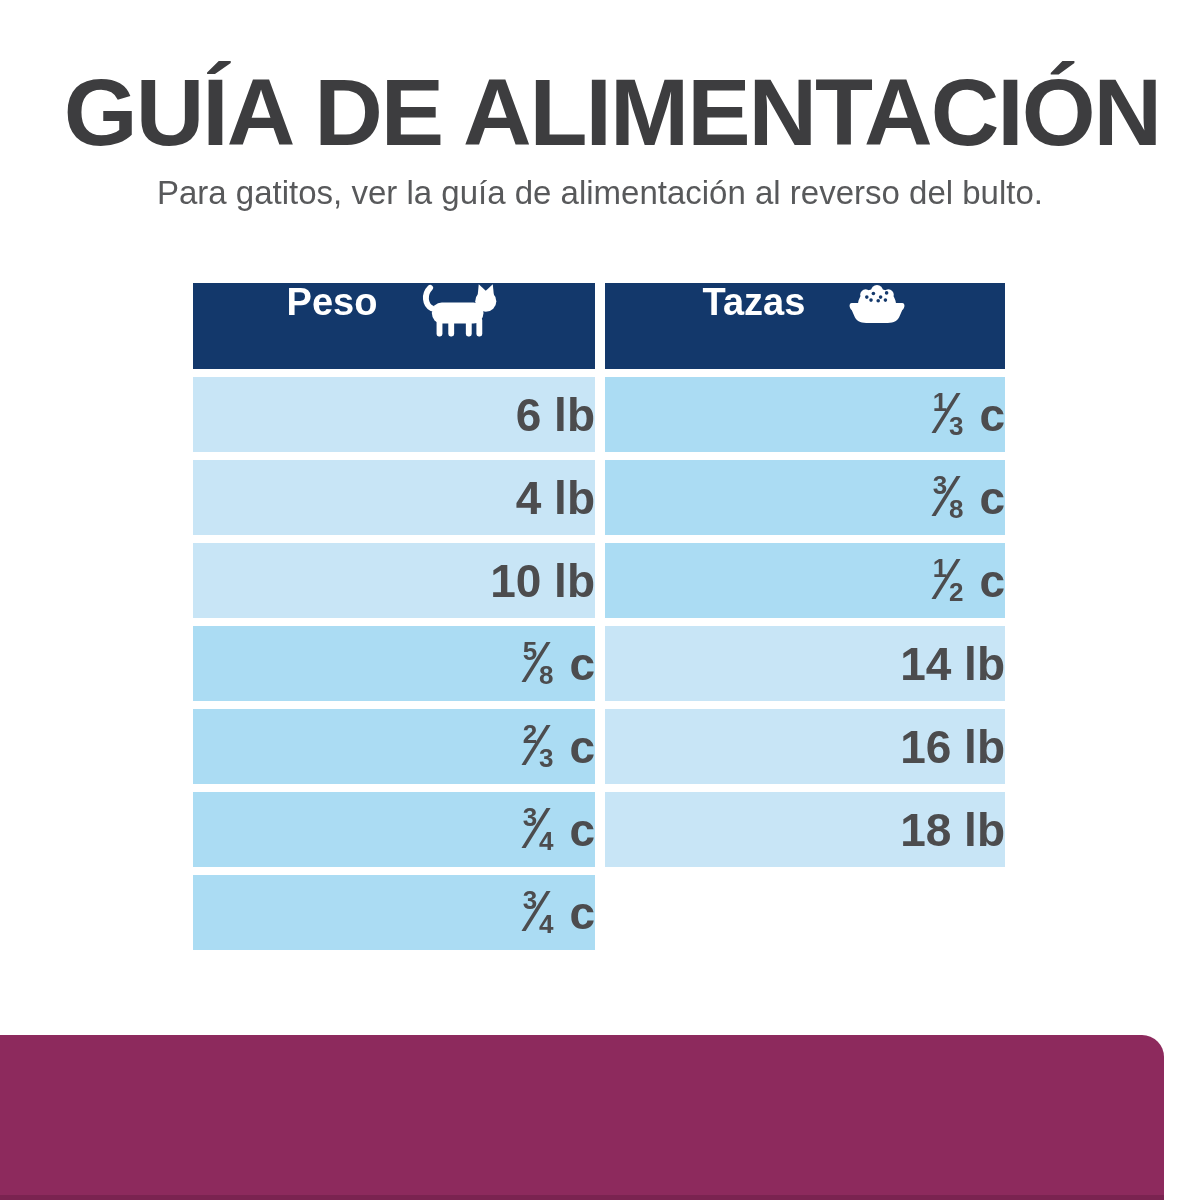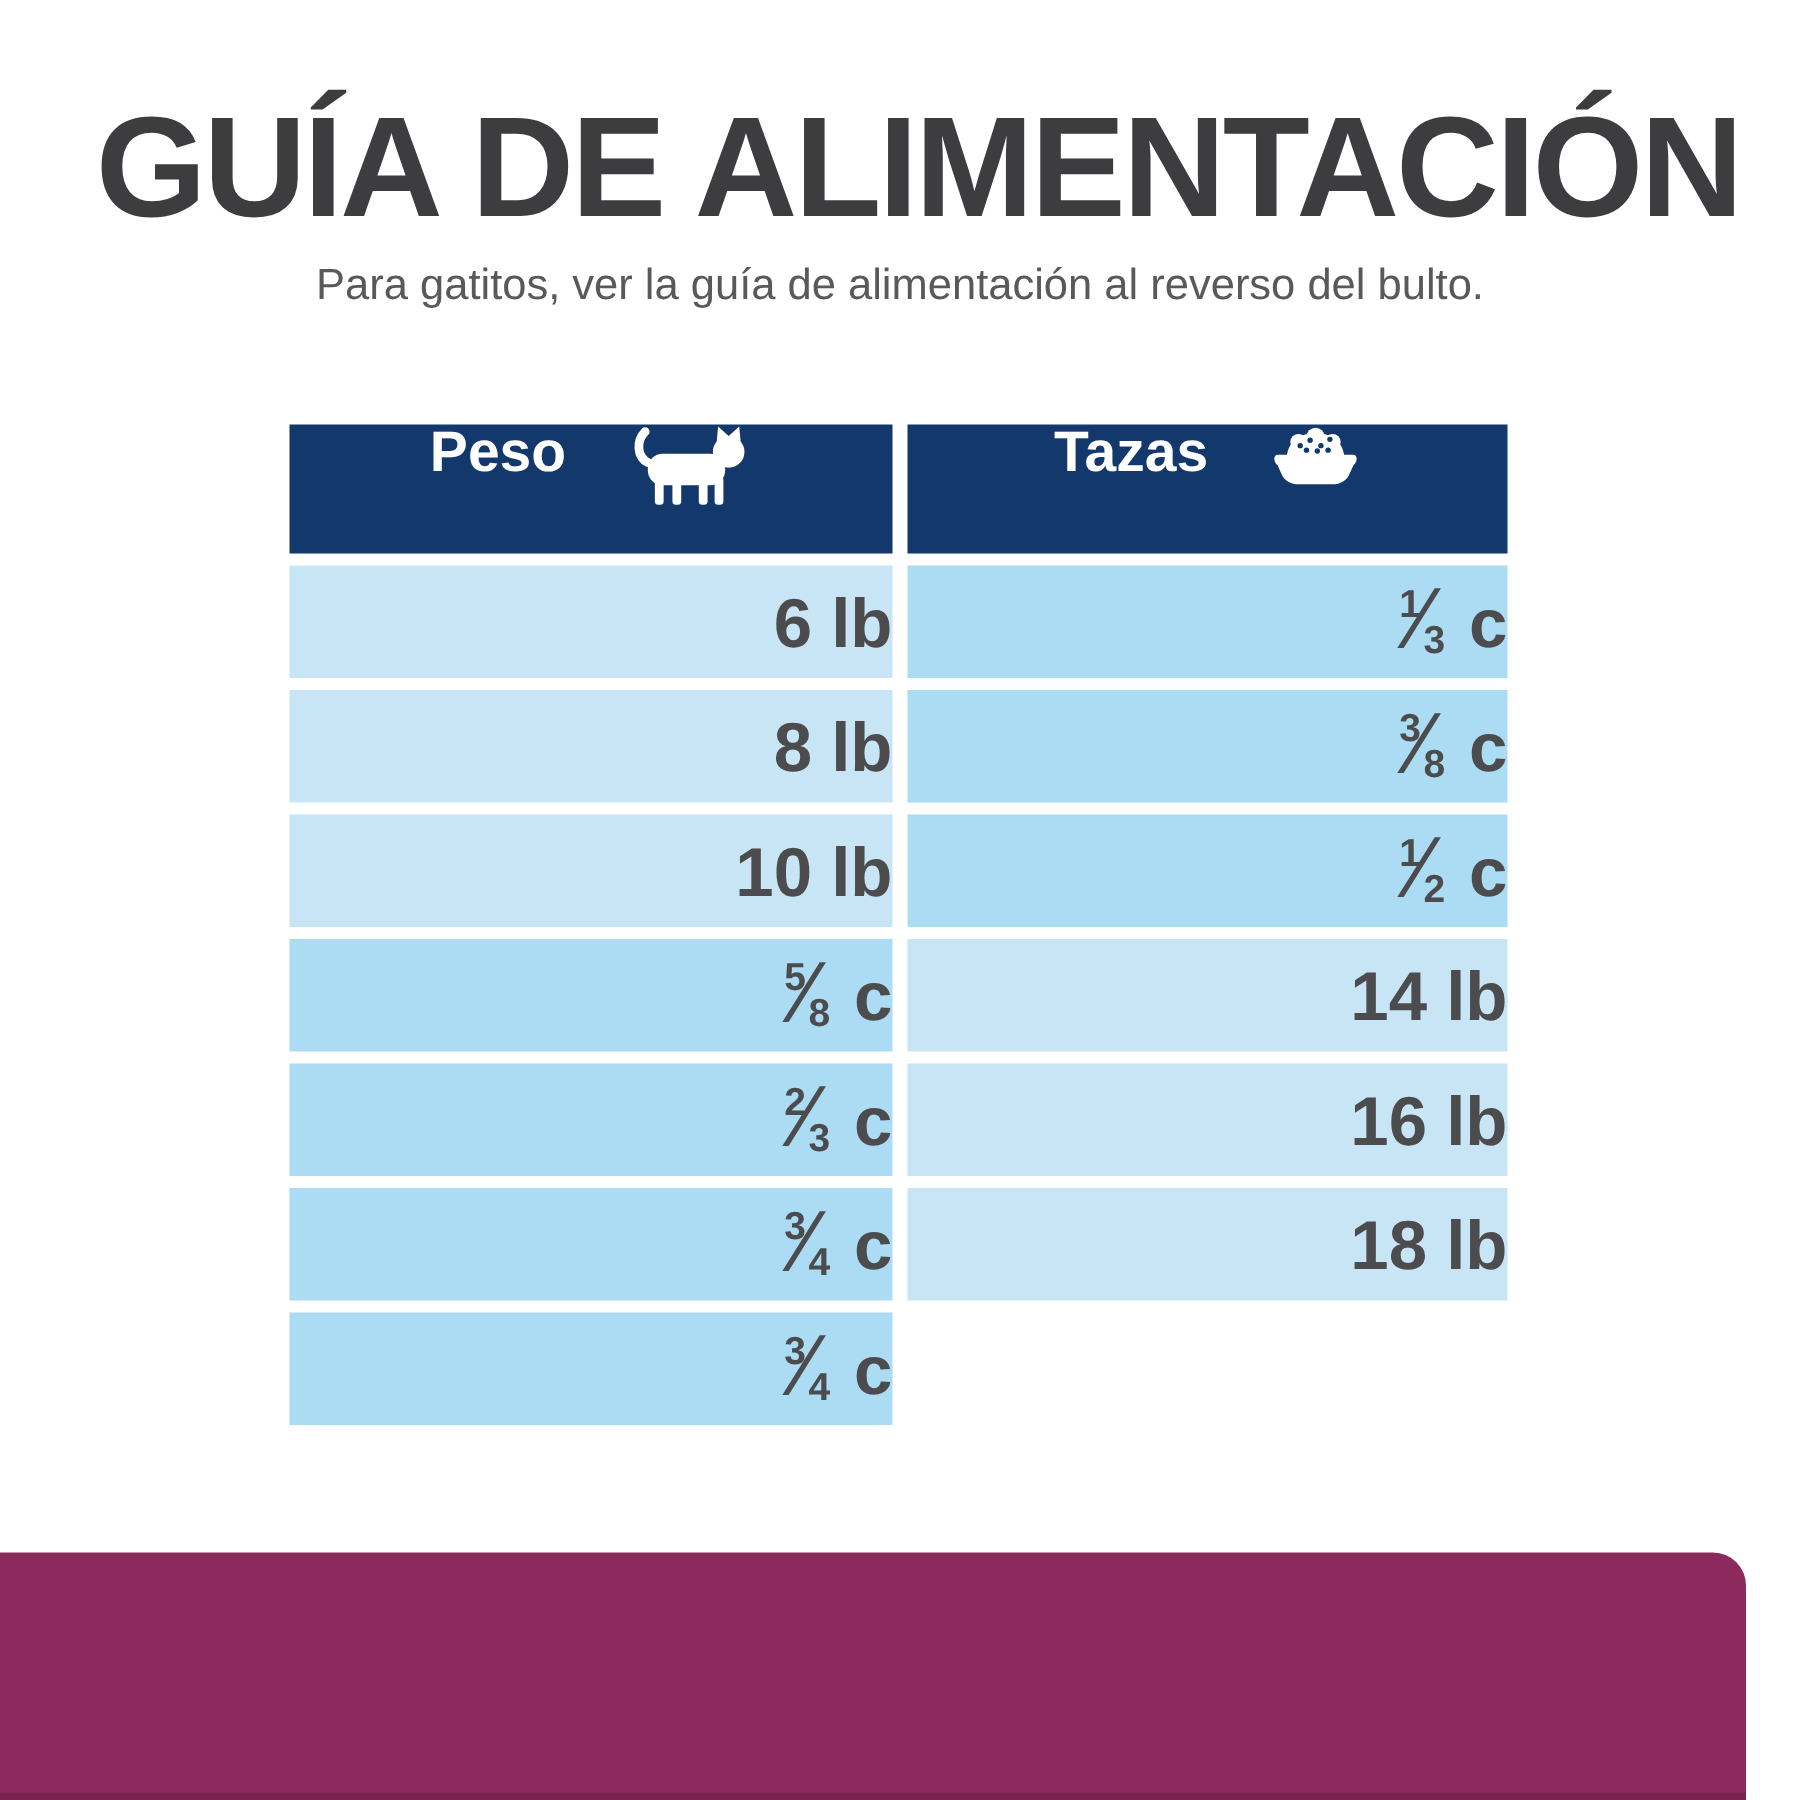--- a/index.html
+++ b/index.html
@@ -27,21 +27,21 @@
     color: #3d3d3f;
     white-space: nowrap;
     padding-left: 12px;
   }
   .subtitle {
     position: absolute;
     top: 174px;
     left: 0;
     width: 1200px;
     text-align: center;
-    font-size: 29px;
+    font-size: 33px;
     color: #58595b;
   }
   .feeding-table {
     position: absolute;
     left: 193px;
     top: 283px;
     display: grid;
     grid-template-columns: 402px 400px;
     grid-template-rows: 86px repeat(7, 75px);
     column-gap: 10px;
@@ -162,21 +162,21 @@
     <div class="td right">
       <span class="frac">
           <span class="num">1</span>
           <span class="slash">⁄</span>
           <span class="den">3</span>
         </span>
       <span class="unit">c</span>
     </div>
 
     <div class="td left">
-      <span>8 lb</span>
+      <span>4 lb</span>
     </div>
     <div class="td right">
       <span class="frac">
           <span class="num">3</span>
           <span class="slash">⁄</span>
           <span class="den">8</span>
         </span>
       <span class="unit">c</span>
     </div>
 

